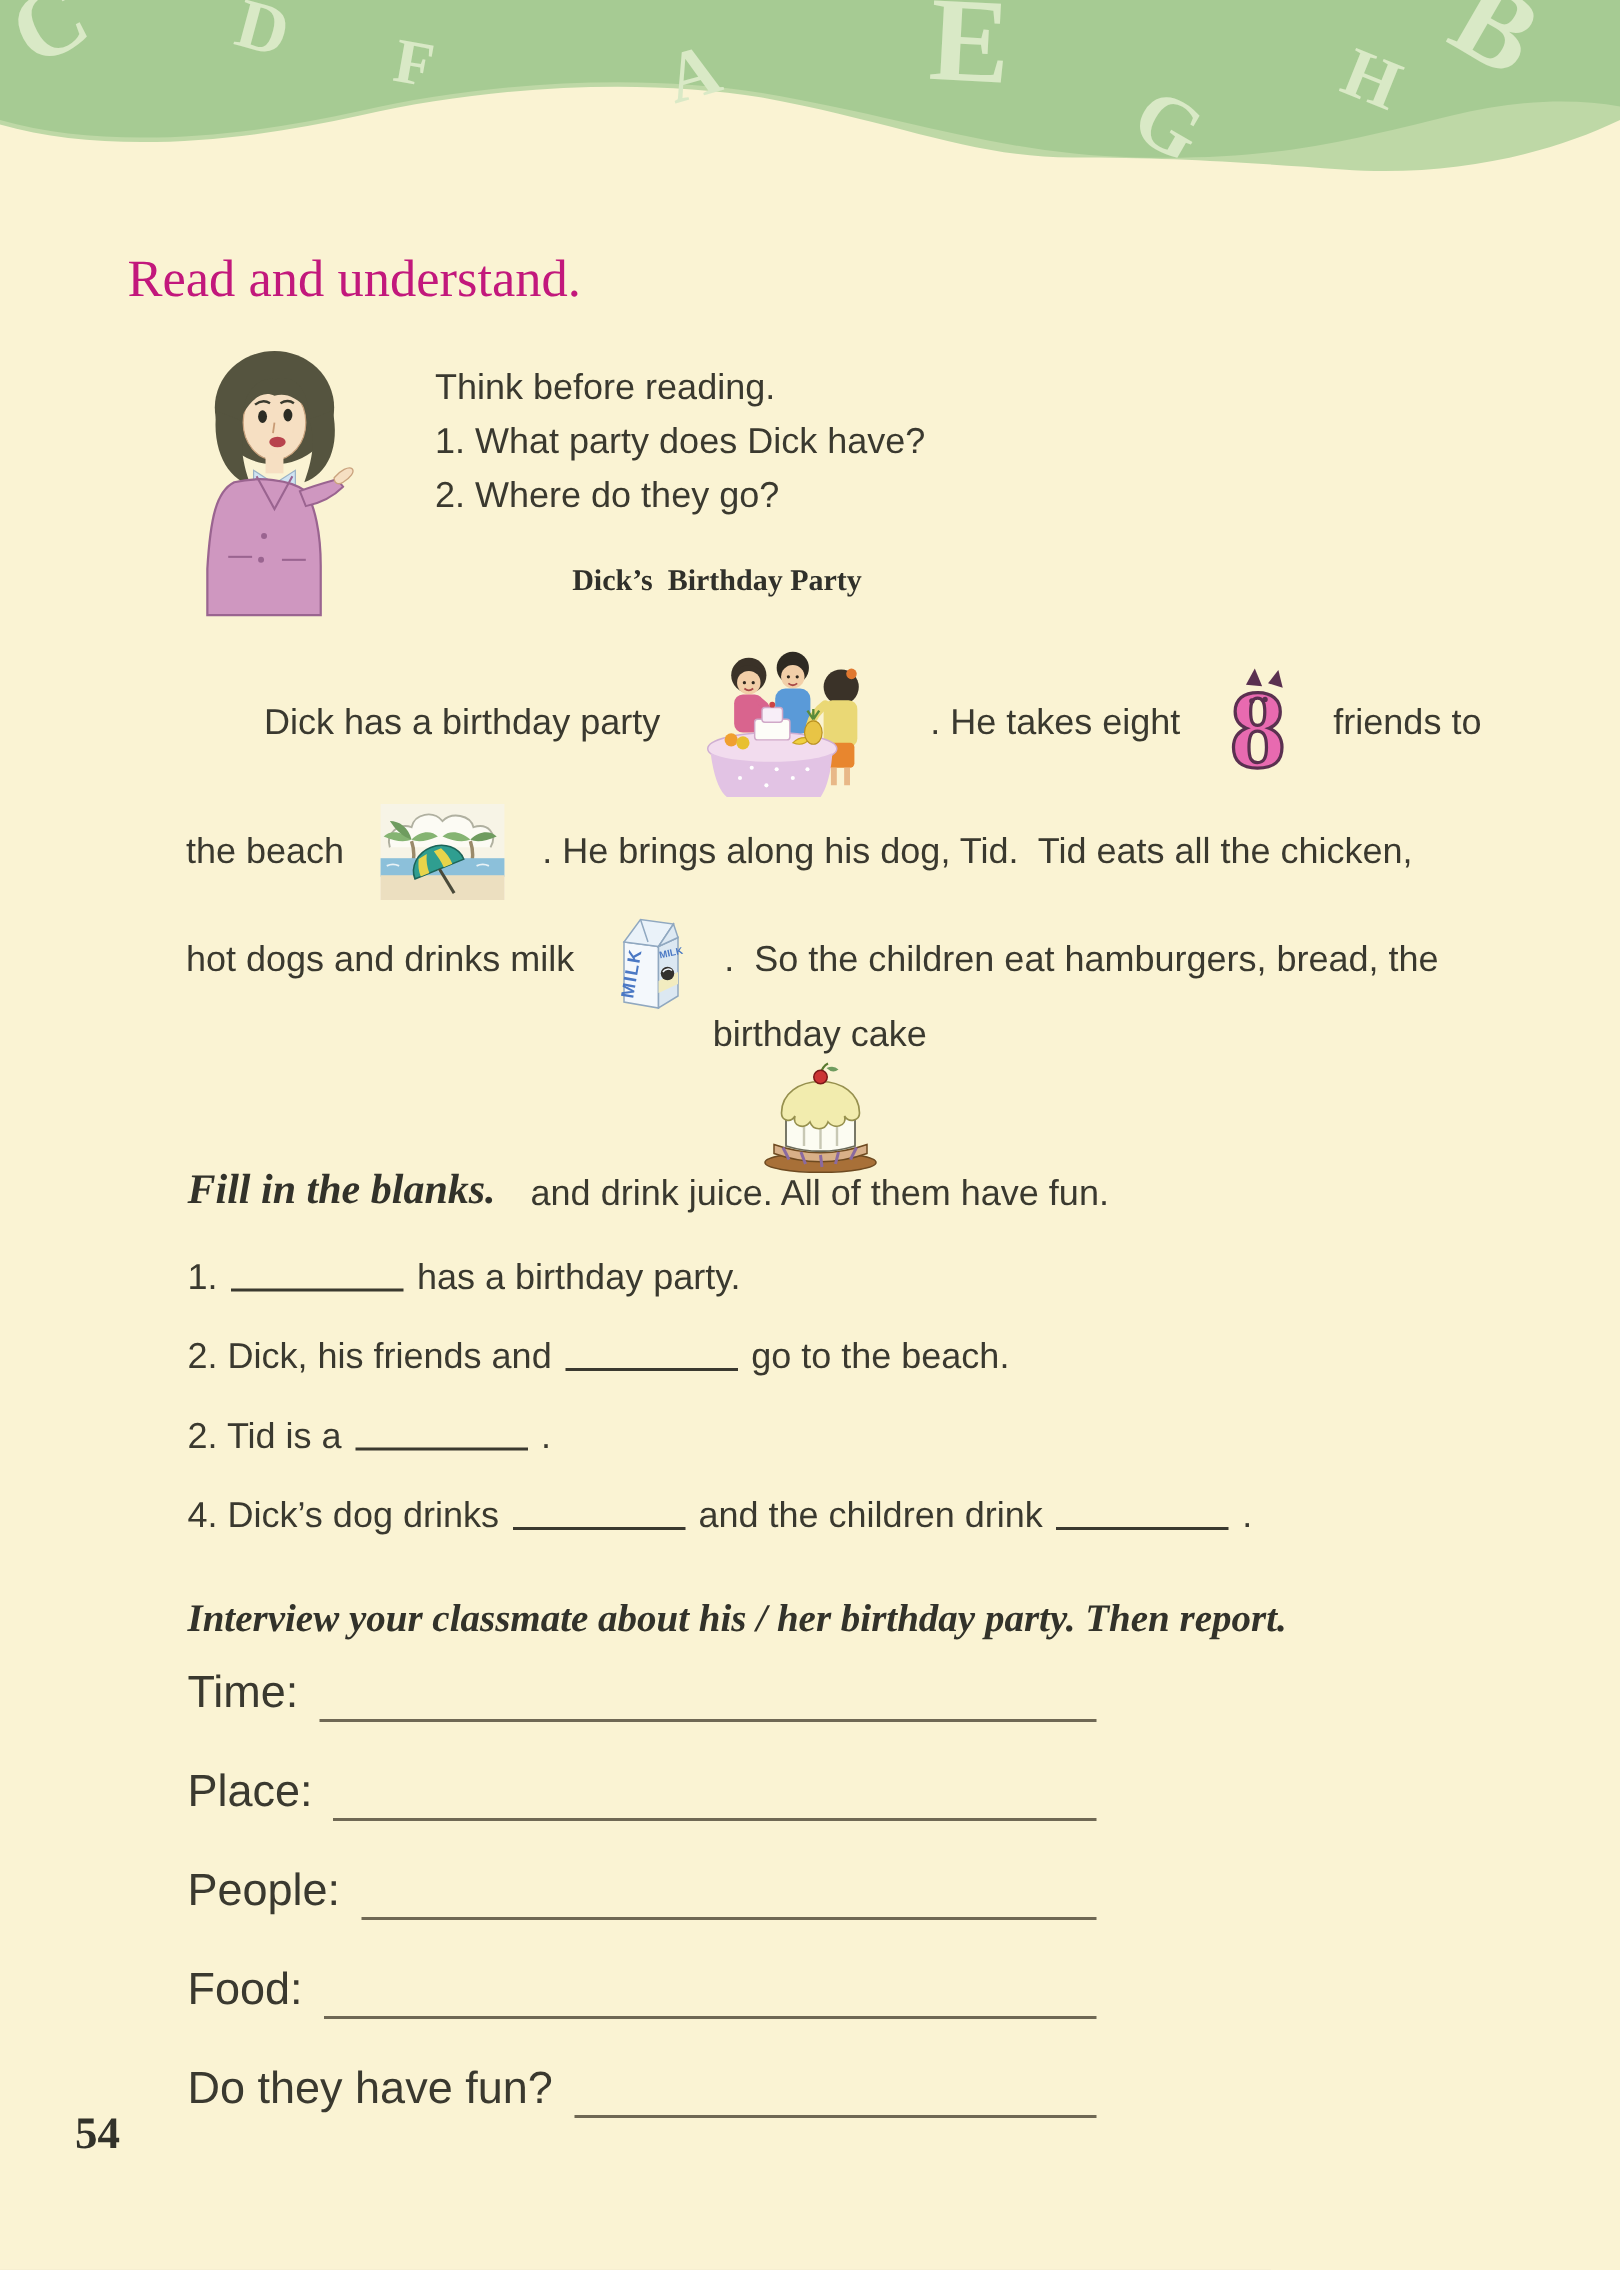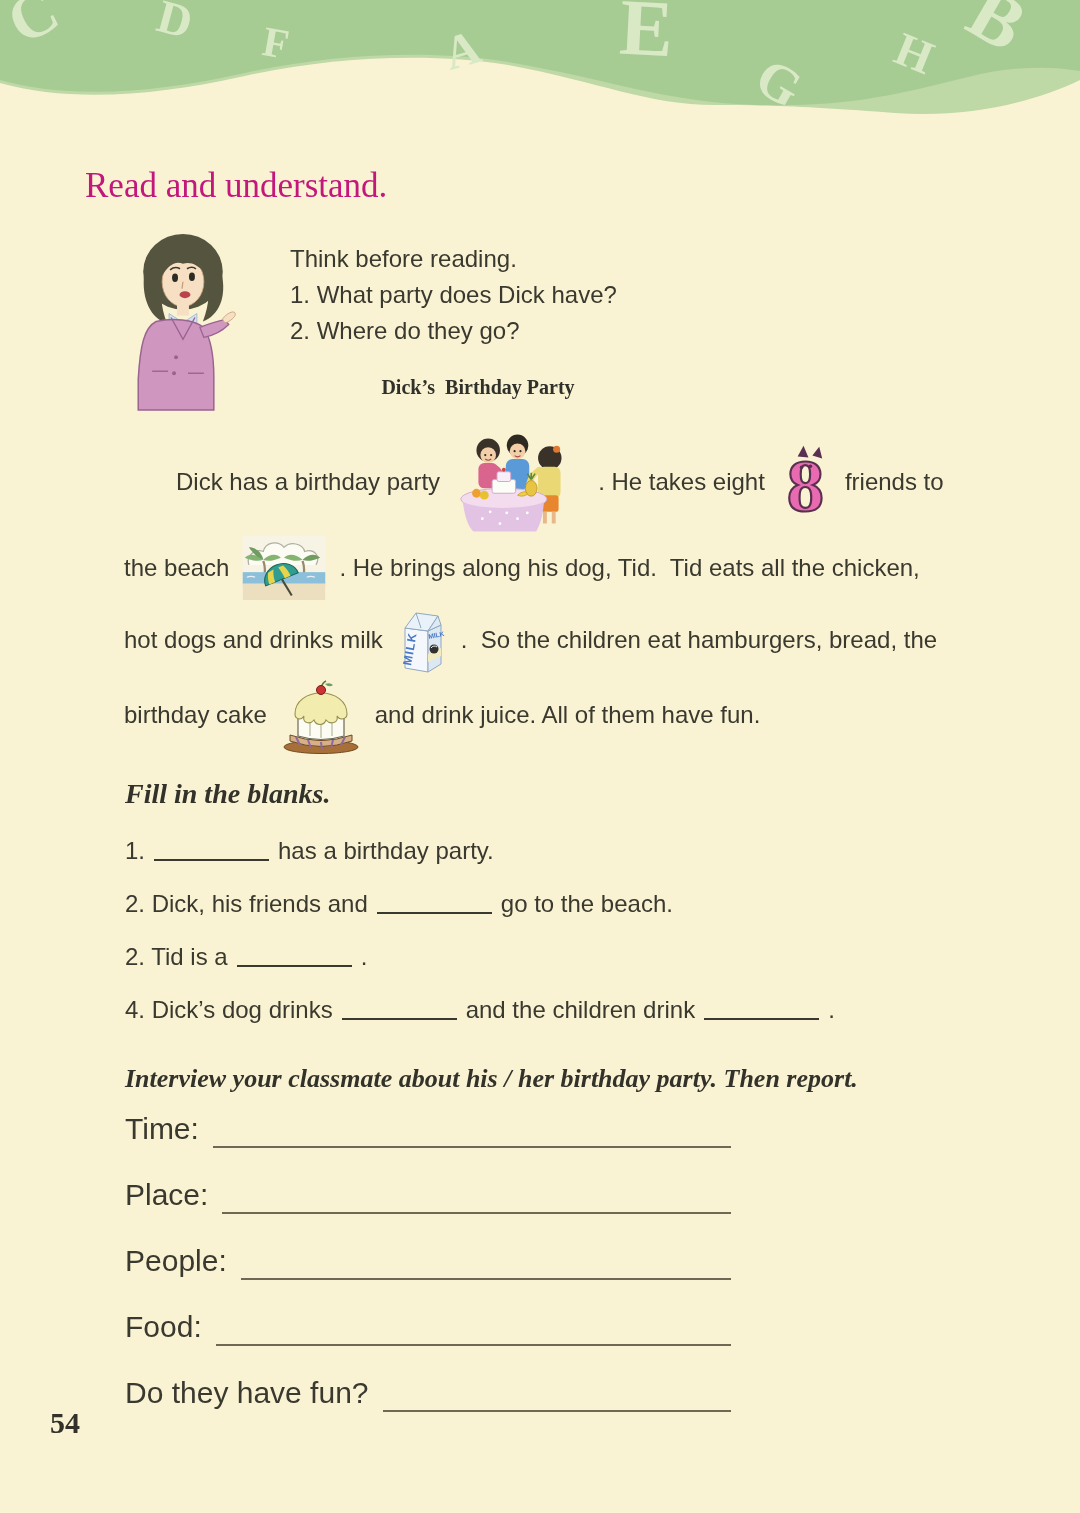--- a/index.html
+++ b/index.html
@@ -23,26 +23,26 @@
   .section-title{position:absolute;left:85px;top:166px;font-family:"Liberation Serif",serif;font-size:35px;color:#c2187c;}
 
   
   .teacher-fig{position:absolute;left:126px;top:230px;width:110px;height:184px;}
   .think-block{position:absolute;left:290px;top:241px;font-size:24px;color:#3a392f;line-height:36px;}
 
   
   .story-heading{position:absolute;left:0;top:376px;width:956px;text-align:center;
     font-family:"Liberation Serif",serif;font-weight:bold;font-size:20px;color:#30302a;white-space:pre;}
   .passage{position:absolute;left:124px;top:432px;width:845px;font-size:24px;color:#3a392f;}
-  .p-row{display:flex;align-items:center;column-gap:13px;}
+  .p-row{display:flex;align-items:center;column-gap:24px;}
   .p-row .txt{white-space:pre;}
   .row1{height:100px;padding-left:52px;}
   .row2{height:72px;}
   .row3{height:72px;}
-  .row4{height:78px;}
+  .row4{height:78px;flex-direction:column;}
   .inline-img{flex:none;display:block;}
 
   
   .fill-heading{position:absolute;left:125px;top:778px;font-family:"Liberation Serif",serif;
     font-style:italic;font-weight:bold;font-size:28px;color:#32322a;}
   .fill-list{position:absolute;left:125px;top:837px;font-size:24px;color:#3a392f;}
   .fill-item{height:30px;margin-bottom:23px;white-space:pre;}
   .blank{display:inline-block;width:115px;height:20px;border-bottom:2px solid #3a392f;margin:0 9px;transform:translateY(2px);}
 
   

